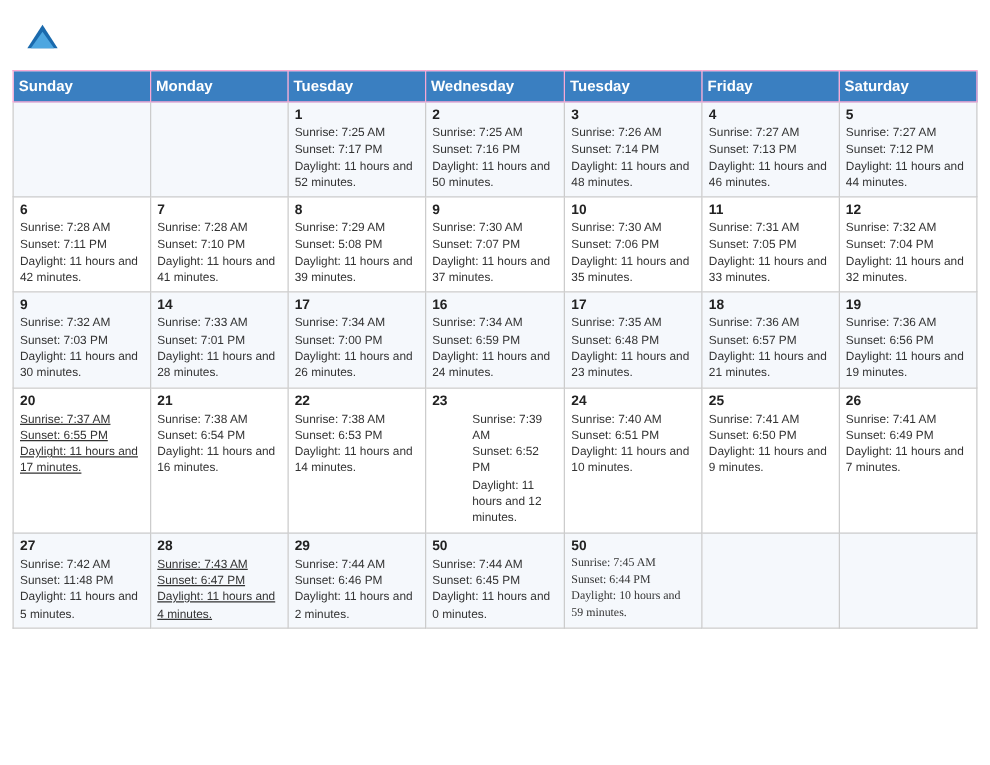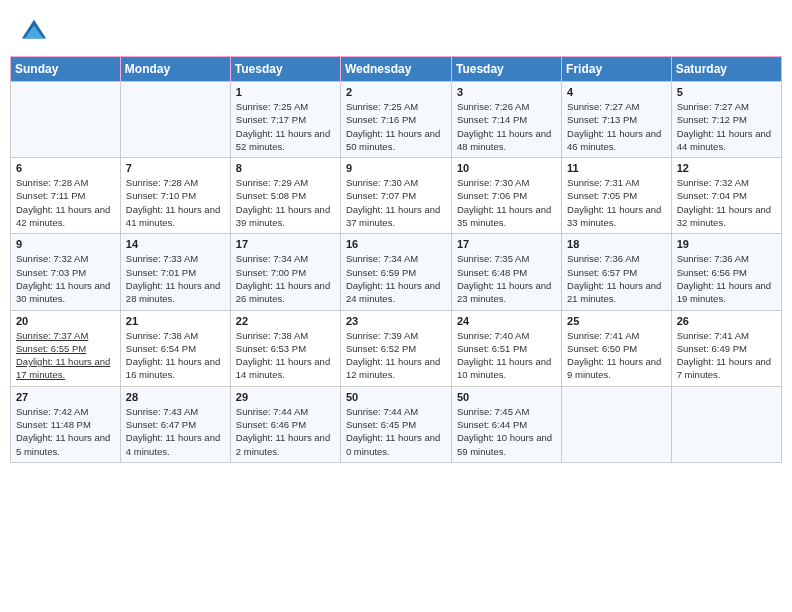--- a/index.html
+++ b/index.html
@@ -266,21 +266,21 @@
 Daylight: 11 hours and 16 minutes.</div>
         </td>
         <td>
           <span class="day-num">22</span>
           <div class="day-info" style="white-space: pre-line;">Sunrise: 7:38 AM
 Sunset: 6:53 PM
 Daylight: 11 hours and 14 minutes.</div>
         </td>
         <td>
           <span class="day-num">23</span>
-          <div class="day-info" style="white-space: pre-line;">Sunrise: 7:39 AM
+          <div class="day-info" style="white-space: pre-line; margin-left: 32px;">Sunrise: 7:39 AM
 Sunset: 6:52 PM
 Daylight: 11 hours and 12 minutes.</div>
         </td>
         <td>
           <span class="day-num">24</span>
           <div class="day-info" style="white-space: pre-line;">Sunrise: 7:40 AM
 Sunset: 6:51 PM
 Daylight: 11 hours and 10 minutes.</div>
         </td>
         <td>
@@ -298,39 +298,39 @@
       </tr>
       <tr>
         <td>
           <span class="day-num">27</span>
           <div class="day-info" style="white-space: pre-line;">Sunrise: 7:42 AM
 Sunset: 11:48 PM
 Daylight: 11 hours and 5 minutes.</div>
         </td>
         <td>
           <span class="day-num">28</span>
-          <div class="day-info" style="white-space: pre-line;">Sunrise: 7:43 AM
+          <div class="day-info" style="white-space: pre-line; text-decoration: underline;">Sunrise: 7:43 AM
 Sunset: 6:47 PM
 Daylight: 11 hours and 4 minutes.</div>
         </td>
         <td>
           <span class="day-num">29</span>
           <div class="day-info" style="white-space: pre-line;">Sunrise: 7:44 AM
 Sunset: 6:46 PM
 Daylight: 11 hours and 2 minutes.</div>
         </td>
         <td>
           <span class="day-num">50</span>
           <div class="day-info" style="white-space: pre-line;">Sunrise: 7:44 AM
 Sunset: 6:45 PM
 Daylight: 11 hours and 0 minutes.</div>
         </td>
         <td>
           <span class="day-num">50</span>
-          <div class="day-info" style="white-space: pre-line;">Sunrise: 7:45 AM
+          <div class="day-info" style="white-space: pre-line; font-family: Liberation Serif, serif;">Sunrise: 7:45 AM
 Sunset: 6:44 PM
 Daylight: 10 hours and 59 minutes.</div>
         </td>
         <td class="empty-cell"></td>
         <td class="empty-cell"></td>
       </tr>
     </tbody>
 </table>
 
 </body></html>

